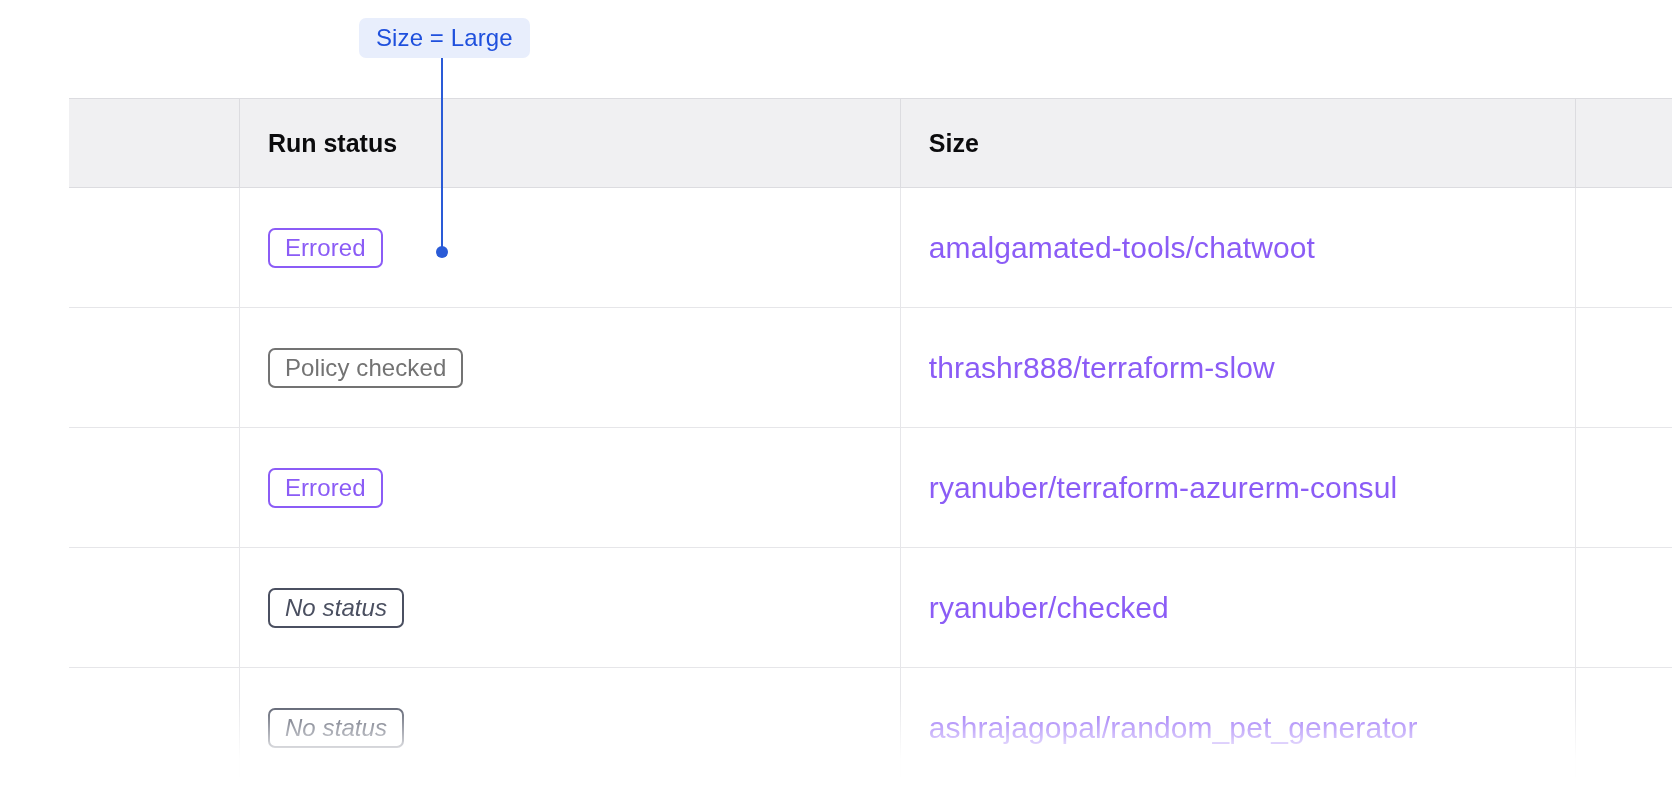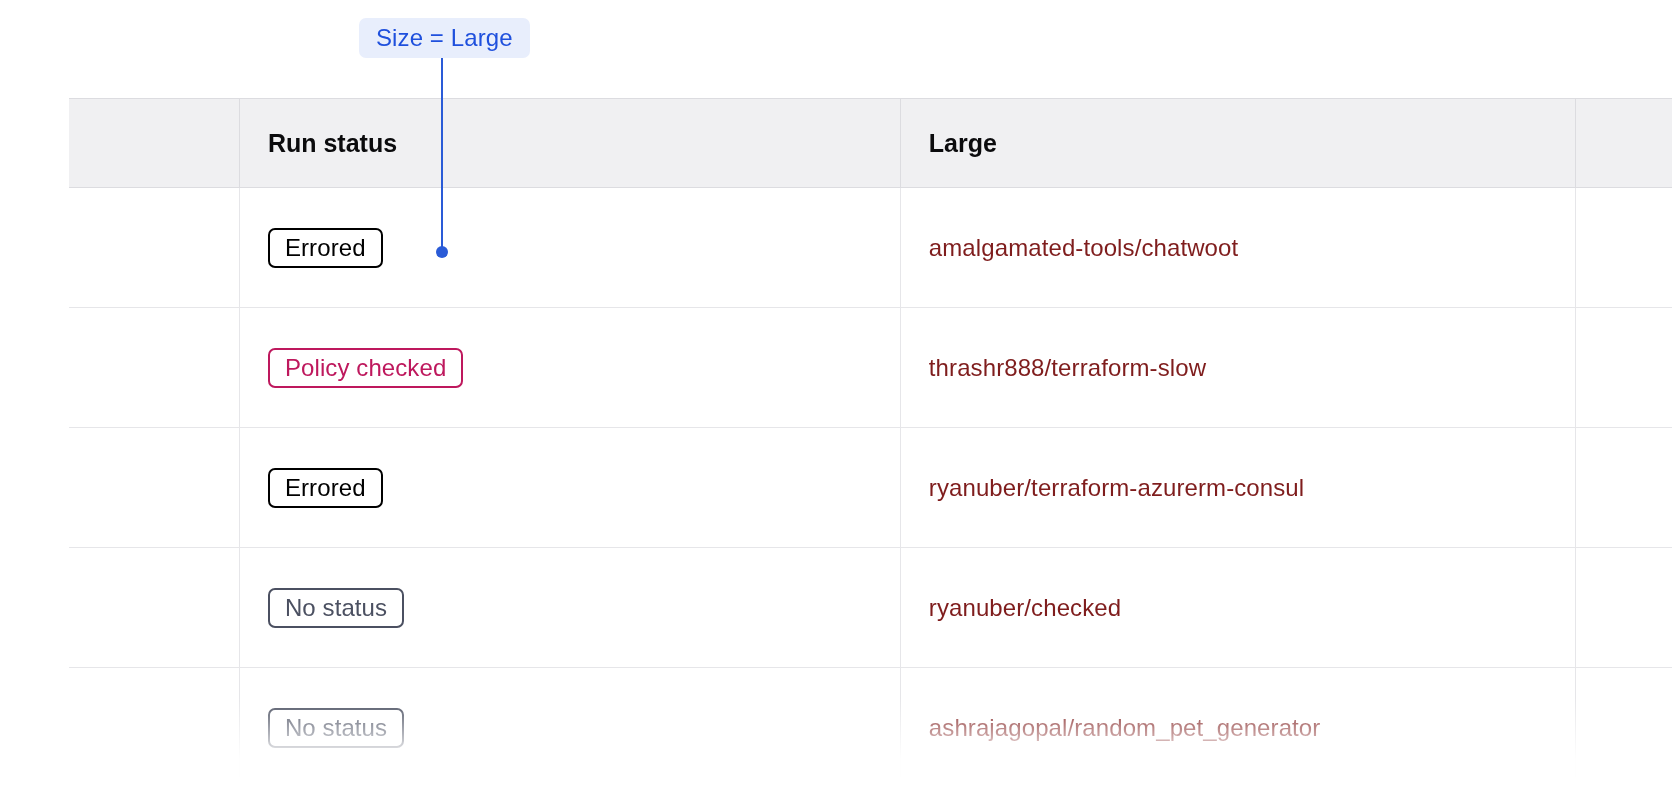--- a/index.html
+++ b/index.html
@@ -115,61 +115,61 @@
     border-right: 1px solid #e6e6e9;
     padding: 0 0 0 28px;
     vertical-align: middle;
     box-sizing: border-box;
     background: #ffffff;
   }
   tbody td.col-select { padding-left: 0; }
   tbody td.col-tail { border-right: none; }
 
   td.repo-cell {
-    font-size: 24px;
-    color: #7f1d1d;
+    font-size: 30px;
+    color: #8b5cf6;
     letter-spacing: 0.1px;
     white-space: nowrap;
     margin-left: 29px;
   }
 
   .status-pill {
     display: inline-flex;
     align-items: center;
     justify-content: center;
     height: 40px;
     padding: 0 15px;
     border-radius: 7px;
     border: 2px solid currentColor;
     font-size: 24px;
     letter-spacing: 0.1px;
     white-space: nowrap;
     box-sizing: border-box;
     background: #ffffff;
   }
-  .status-errored { color: #000000; }
-  .status-policy  { color: #be185d; }
-  .status-none    { color: #4b5061; }
+  .status-errored { color: #8b5cf6; }
+  .status-policy  { color: #737373; }
+  .status-none    { color: #4b5061; font-style: italic; }
 </style>
 </head>
 <body>
 
 <div id="table-region">
   <table class="runs-table">
     <colgroup>
       <col class="c-select">
       <col class="c-status">
       <col class="c-repo">
       <col class="c-tail">
     </colgroup>
     <thead>
       <tr>
         <th class="col-select"></th>
         <th class="col-status">Run status</th>
-        <th class="col-repo">Large</th>
+        <th class="col-repo">Size</th>
         <th class="col-tail"></th>
       </tr>
     </thead>
     <tbody id="table-body">
         <tr>
           <td class="col-select"></td>
           <td class="col-status"><span class="status-pill status-errored">Errored</span></td>
           <td class="col-repo repo-cell">amalgamated-tools/chatwoot</td>
           <td class="col-tail"></td>
         </tr>

